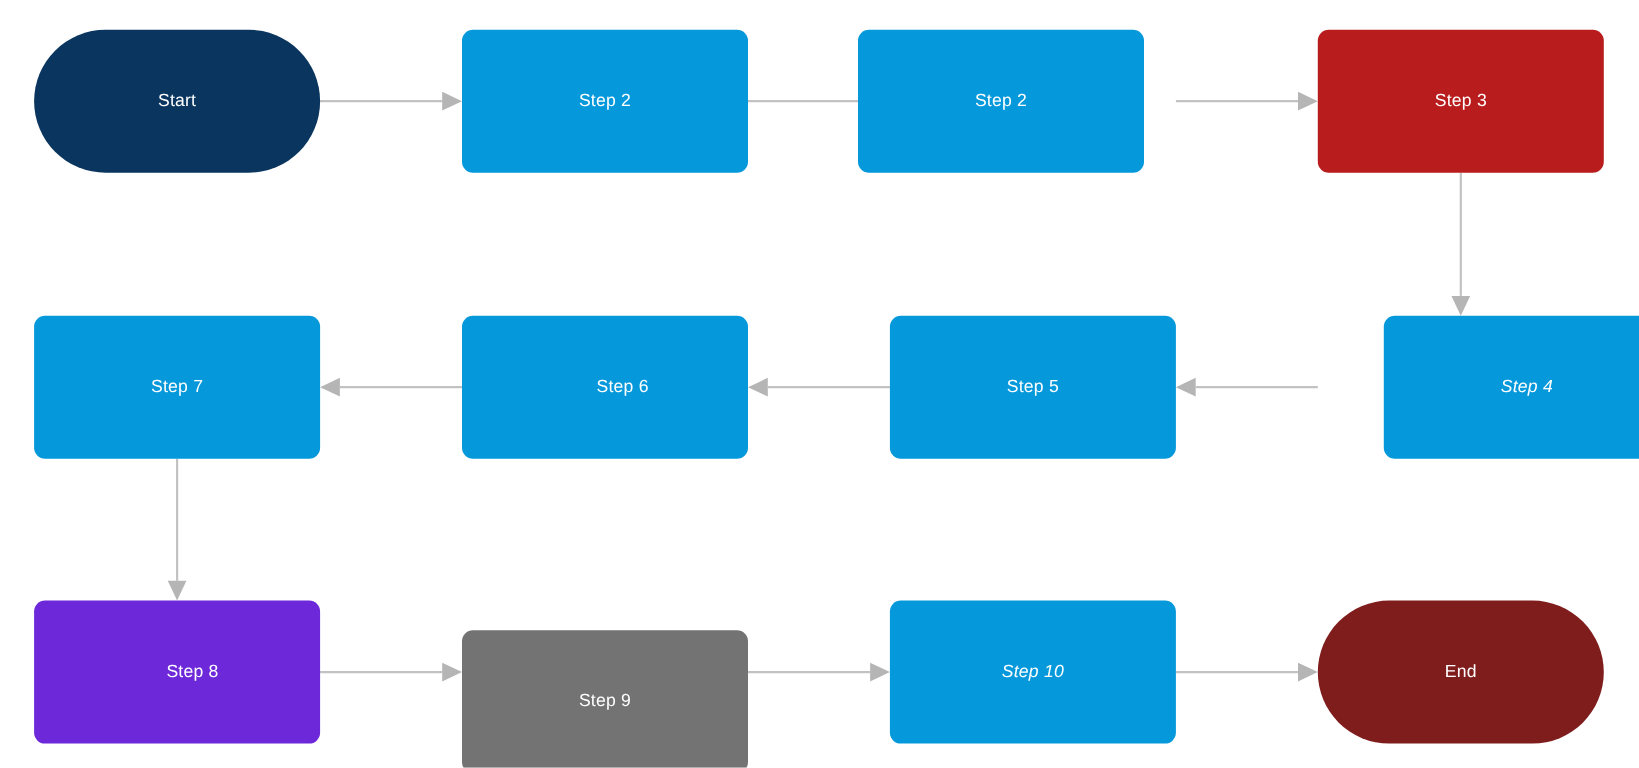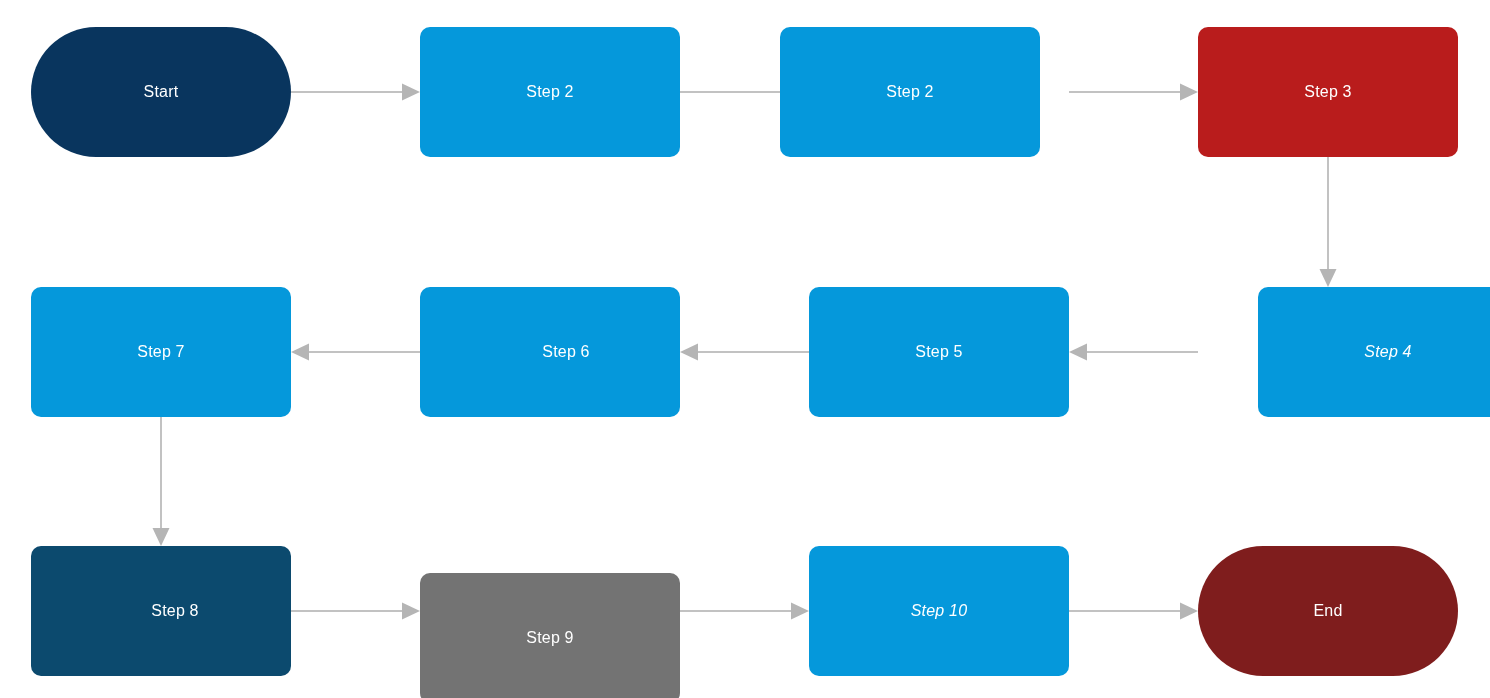--- a/index.html
+++ b/index.html
@@ -113,21 +113,21 @@
     </div>
     <div class="node process" style="left: 809px; top: 287px; background: rgb(5, 152, 219);">
       <span class="node-label" style="color: rgb(255, 255, 255);">Step 5</span>
     </div>
     <div class="node process" style="left: 420px; top: 287px; background: rgb(5, 152, 219);">
       <span class="node-label" style="color: rgb(255, 255, 255); margin-left: 32px;">Step 6</span>
     </div>
     <div class="node process" style="left: 31px; top: 287px; background: rgb(5, 152, 219);">
       <span class="node-label" style="color: rgb(255, 255, 255);">Step 7</span>
     </div>
-    <div class="node process" style="left: 31px; top: 546px; background: #0c4a6e; padding-left: 28px;">
+    <div class="node process" style="left: 31px; top: 546px; background: #6d28d9; padding-left: 28px;">
       <span class="node-label" style="color: rgb(255, 255, 255);">Step 8</span>
     </div>
     <div class="node process" style="left: 420px; top: 546px; background: #737373; margin-top: 27px;">
       <span class="node-label" style="color: rgb(255, 255, 255);">Step 9</span>
     </div>
     <div class="node process" style="left: 809px; top: 546px; background: rgb(5, 152, 219); font-style: italic;">
       <span class="node-label" style="color: rgb(255, 255, 255);">Step 10</span>
     </div>
     <div class="node terminal" style="left: 1198px; top: 546px; background: #7f1d1d;">
       <span class="node-label" style="color: rgb(255, 255, 255);">End</span>

